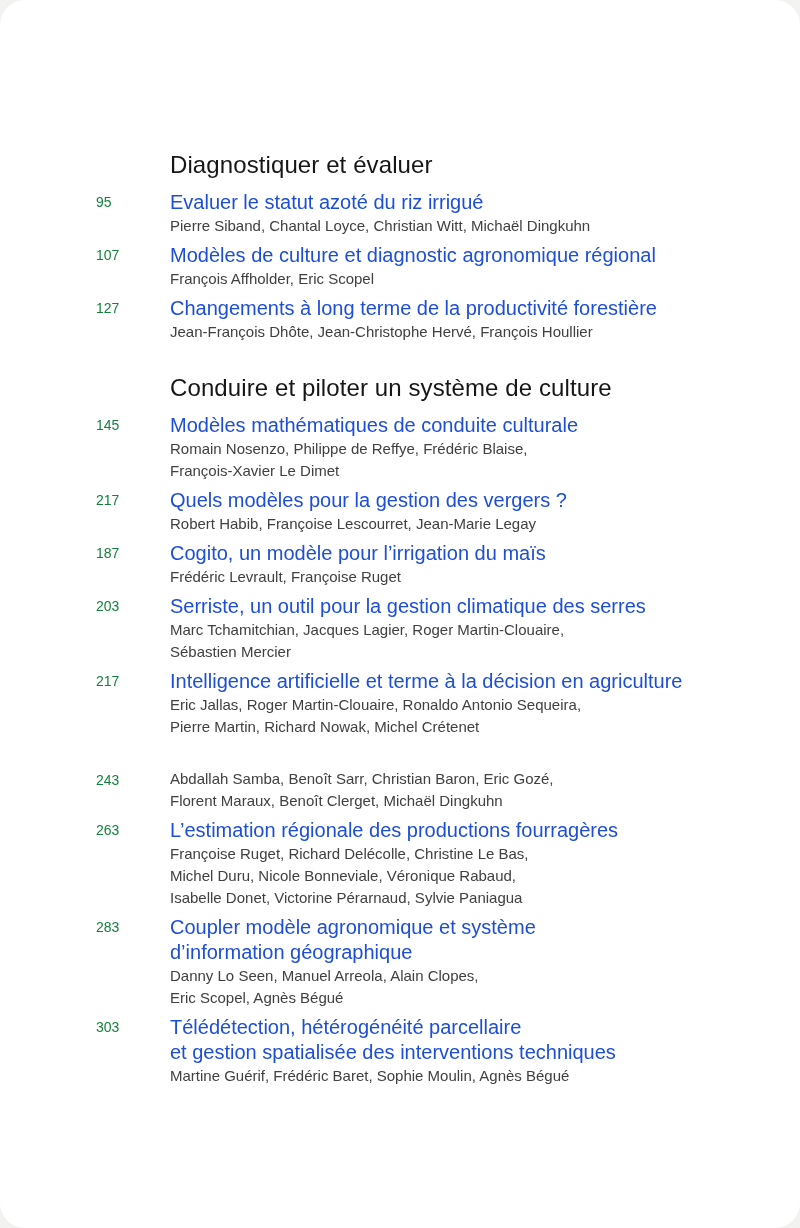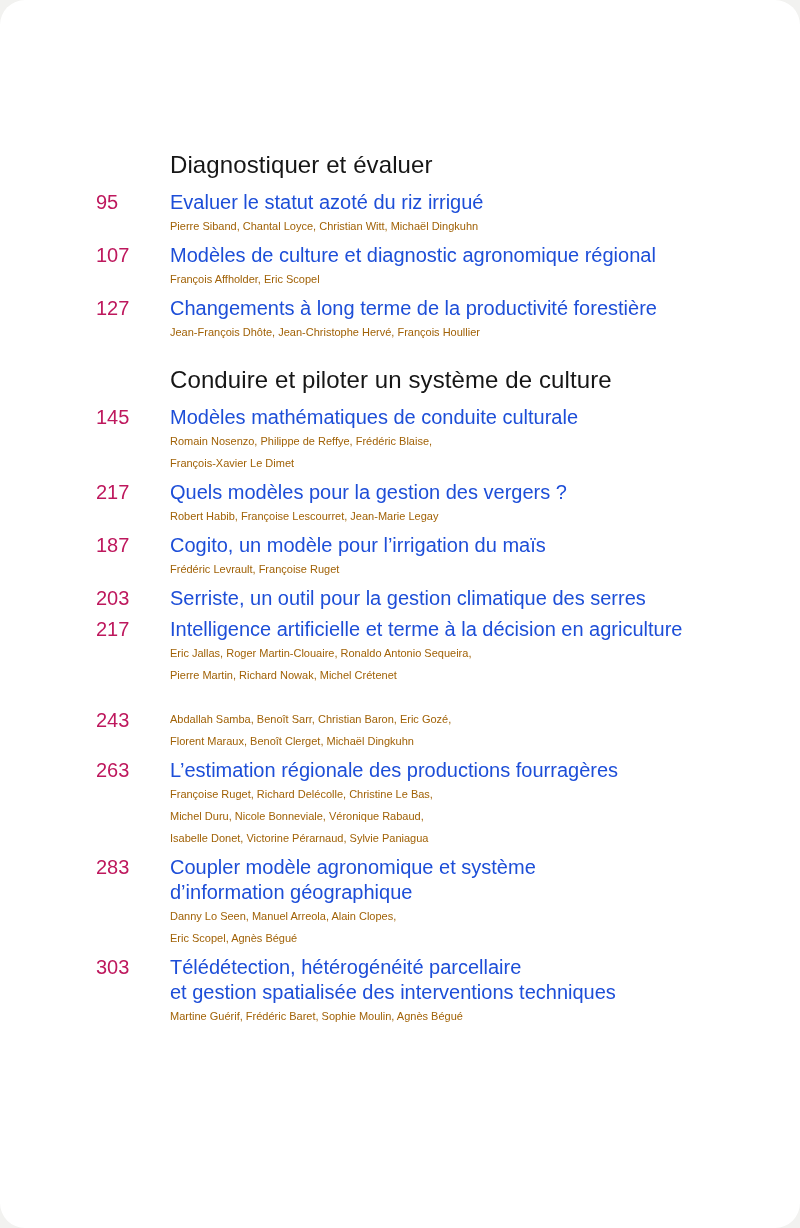--- a/index.html
+++ b/index.html
@@ -16,52 +16,52 @@
     background: #ffffff;
     color: #1c1c1c;
     overflow: hidden;
     box-sizing: border-box;
     padding-top: 150px;
     padding-left: 96px;
     padding-right: 60px;
     border-radius: 25px;
   }
   .toc-section { margin: 0 0 0 0; }
-  .toc-section + .toc-section { margin-top: 22px; }
+  .toc-section + .toc-section { margin-top: 30px; }
   .section-heading {
     margin: 0 0 10px 74px;
     font-size: 24px;
     line-height: 30px;
     font-weight: normal;
     letter-spacing: 0.1px;
     color: #161616;
   }
   .toc-entry {
     display: flex;
     align-items: flex-start;
     margin-bottom: 6px;
   }
   .entry-page {
     flex: 0 0 74px;
-    font-size: 20px;
+    font-size: 14px;
     line-height: 25px;
-    color: #be185d;
+    color: #15803d;
   }
   .entry-body { flex: 1 1 auto; min-width: 0; }
   .entry-title {
     font-size: 20px;
     line-height: 25px;
     white-space: pre-line;
     color: #1d4ed8;
   }
   .entry-authors {
-    font-size: 11px;
+    font-size: 15px;
     line-height: 22px;
     white-space: pre-line;
-    color: #a16207;
+    color: #404040;
   }
 </style>
 </head>
 <body>
 
 <div class="page">
   <main class="toc">
   <section class="toc-section">
     <h2 class="section-heading">Diagnostiquer et évaluer</h2>
     <div class="section-entries">
@@ -116,20 +116,22 @@
     <div class="entry-body">
       <div class="entry-title">Cogito, un modèle pour l’irrigation du maïs</div>
       <div class="entry-authors">Frédéric Levrault, Françoise Ruget</div>
     </div>
   </div>
 
   <div class="toc-entry">
     <div class="entry-page">203</div>
     <div class="entry-body">
       <div class="entry-title">Serriste, un outil pour la gestion climatique des serres</div>
+      <div class="entry-authors">Marc Tchamitchian, Jacques Lagier, Roger Martin-Clouaire,
+Sébastien Mercier</div>
     </div>
   </div>
 
   <div class="toc-entry">
     <div class="entry-page">217</div>
     <div class="entry-body">
       <div class="entry-title">Intelligence artificielle et terme à la décision en agriculture</div>
       <div class="entry-authors">Eric Jallas, Roger Martin-Clouaire, Ronaldo Antonio Sequeira,
 Pierre Martin, Richard Nowak, Michel Crétenet</div>
     </div>

